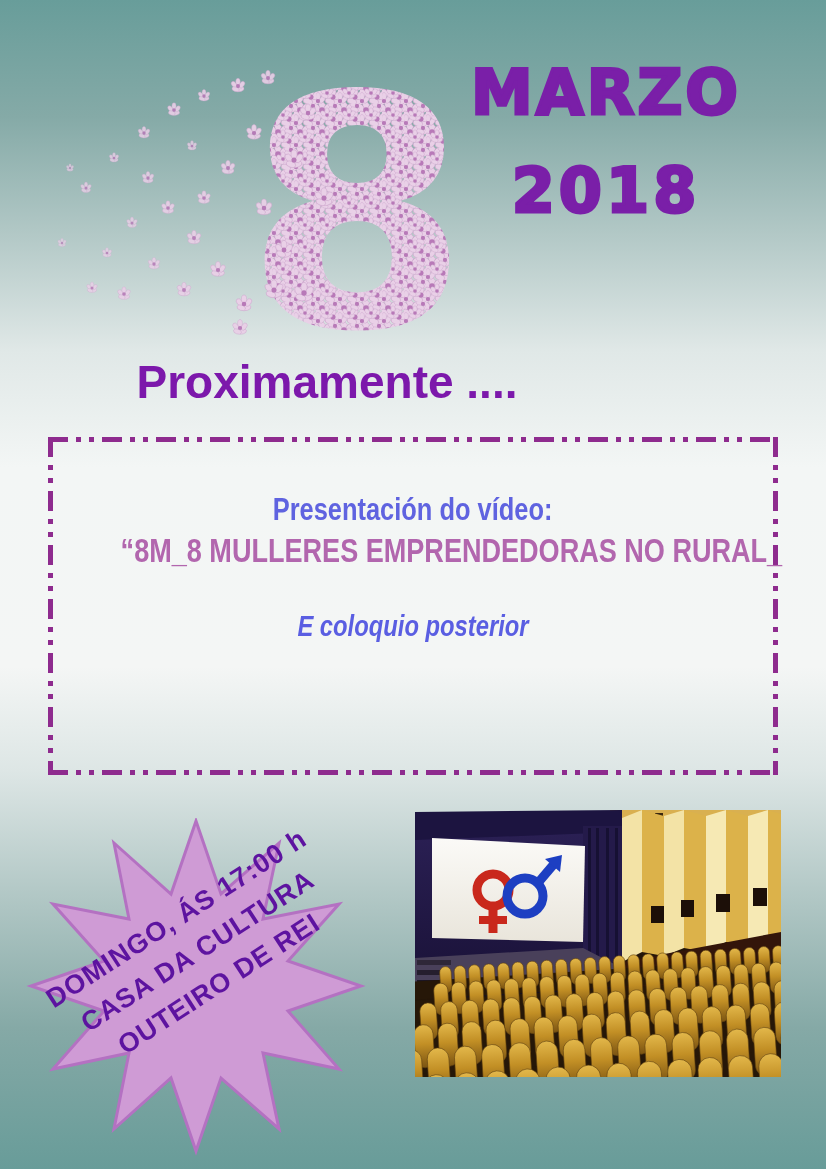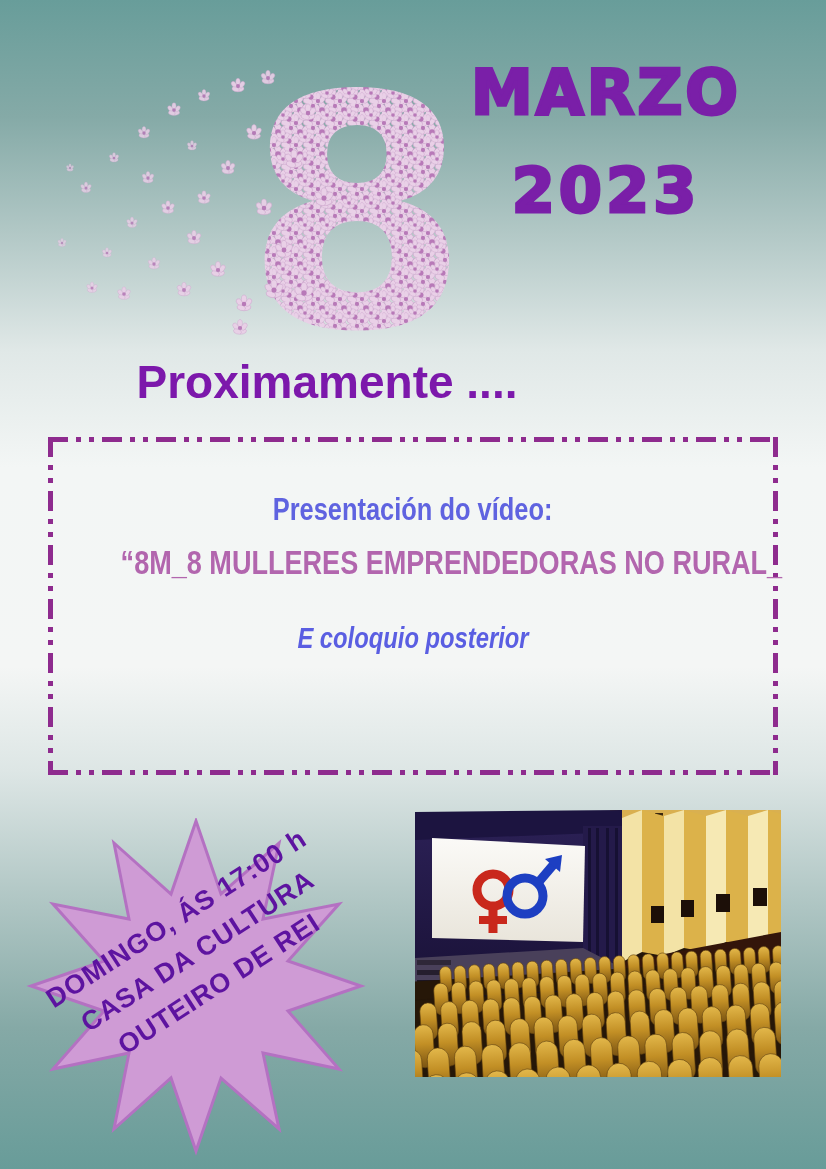--- a/index.html
+++ b/index.html
@@ -41,21 +41,21 @@
   }
   .dash-v{
     top:0;height:338px;width:5px;
     background:repeating-linear-gradient(180deg,
       #8e2b8e 0 20px, transparent 20px 28px,
       #8e2b8e 28px 33px, transparent 33px 41px,
       #8e2b8e 41px 46px, transparent 46px 54px);
   }
   .condense{display:inline-block;transform:scaleX(.82);transform-origin:center;white-space:nowrap;}
   .box-intro{margin-top:55px;font-size:31px;font-weight:bold;color:#5f63e0;}
-  .box-title1{margin-top:16px;font-size:33px;font-weight:bold;color:#b266ae;text-decoration:underline;}
+  .box-title1{margin-top:4px;font-size:33px;font-weight:bold;color:#b266ae;text-decoration:underline;}
   .box-title2{margin-top:19px;font-size:33px;font-weight:bold;color:#b266ae;}
   .box-subtitle{margin-top:40px;font-size:29px;font-weight:bold;font-style:italic;color:#5a5ee2;}
   .box-note{margin-top:8px;font-size:24px;font-weight:bold;font-style:italic;color:#7c7c7e;}
   .burst-svg{position:absolute;left:6px;top:818px;width:382px;height:340px;}
   .burst-text{
     position:absolute;left:18px;top:893px;width:360px;
     transform:rotate(-33deg);transform-origin:center;
     text-align:center;color:#5d13a0;font-weight:bold;
     font-size:27px;line-height:1.45;letter-spacing:1px;white-space:nowrap;
   }
@@ -118,21 +118,21 @@
       <use href="#flower" transform="translate(272 160) scale(.85)" opacity="1"></use>
       <use href="#flower" transform="translate(18 130) scale(.35)" opacity=".7"></use>
       <use href="#flower" transform="translate(10 205) scale(.4)" opacity=".7"></use>
       <use href="#flower" transform="translate(140 108) scale(.45)" opacity=".8"></use>
       <use href="#flower" transform="translate(188 290) scale(.7)" opacity=".95"></use>
     </g>
   </svg>
 
   <div class="title-block">
     <div class="title-line1">MARZO</div>
-    <div class="title-line2">2023</div>
+    <div class="title-line2">2018</div>
   </div>
 
   <div class="coming-soon">Proximamente ....</div>
 
   <div class="event-box">
     <div class="dash-h" style="top:0"></div>
     <div class="dash-h" style="bottom:0"></div>
     <div class="dash-v" style="left:0"></div>
     <div class="dash-v" style="right:0"></div>
 

